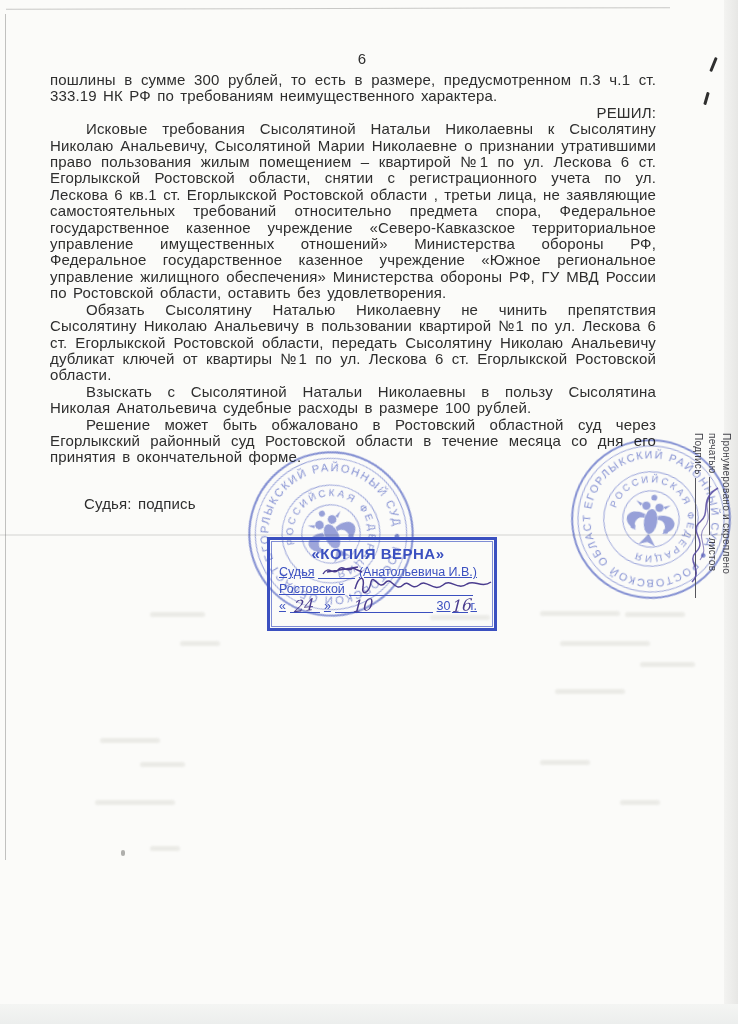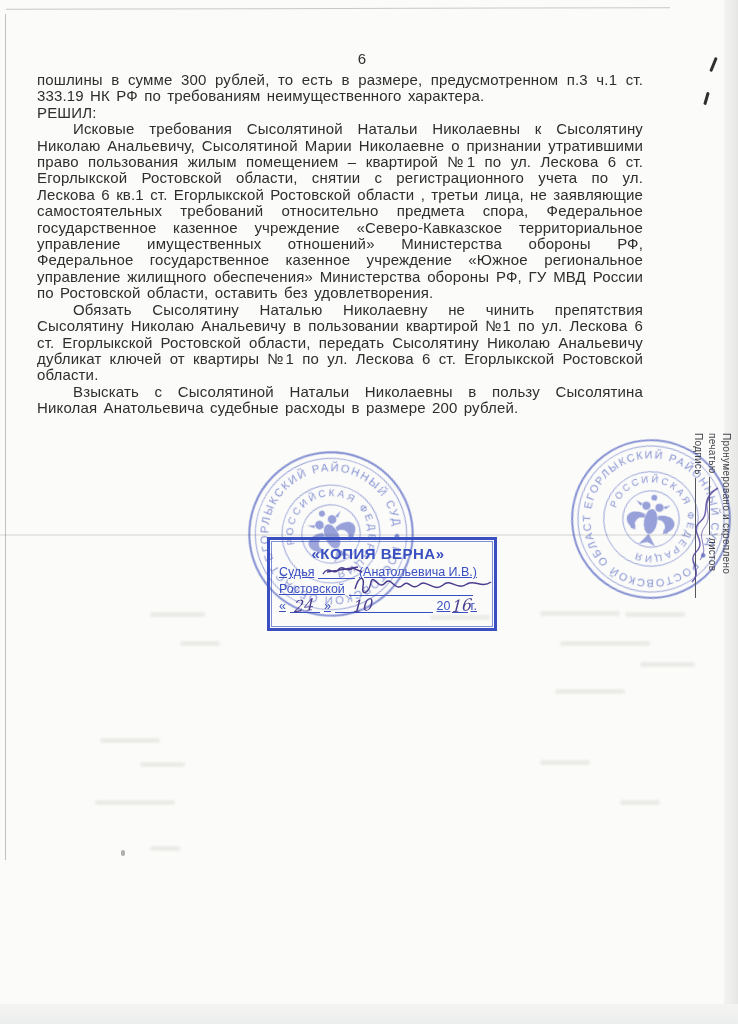--- a/index.html
+++ b/index.html
@@ -14,25 +14,25 @@
     background:linear-gradient(to right,#f3f3f1,#e7e7e5);}
   .edge-bottom{position:absolute;left:0;bottom:0;width:738px;height:20px;
     background:linear-gradient(to bottom,#f4f5f3,#eceeed);}
   .edge-left-line{position:absolute;left:5px;top:14px;width:1px;height:846px;
     background:#aeaeab;opacity:.75;}
   .edge-top-line{position:absolute;left:6px;top:8px;width:664px;height:1px;
     background:#bcbcb9;transform:rotate(-.15deg);opacity:.8;}
   .crease{position:absolute;left:0;top:534px;width:724px;height:2px;
     background:rgba(110,110,110,.14);}
   
-  .content{position:absolute;left:37px;top:72px;width:606px;
+  .content{position:absolute;left:50px;top:72px;width:606px;
     font-size:15px;line-height:16.4px;letter-spacing:.15px;word-spacing:2px;}
   .content p{margin:0;text-align:justify;text-indent:36px;}
   .content p.noindent{text-indent:0;}
-  .content p.center{text-align:left;text-indent:0;}
+  .content p.center{text-align:right;text-indent:0;}
   .pagenum{position:absolute;top:50px;left:0;width:724px;text-align:center;
     font-size:15px;color:#2e2e2e;}
   .judge-line{margin-top:30px !important;text-indent:34px !important;}
   
   .staple{position:absolute;background:#2f2f2f;border-radius:1px;}
   .staple.s1{left:712px;top:57px;width:3px;height:15px;transform:rotate(22deg);}
   .staple.s2{left:705px;top:92px;width:3px;height:13px;transform:rotate(16deg);}
   
   .copy-stamp{position:absolute;left:267px;top:537px;width:224px;height:88px;
     border:3px solid #3b50c0;background:rgba(255,255,255,.06);
@@ -77,21 +77,23 @@
   <div class="staple s1"></div>
   <div class="staple s2"></div>
 
   <div class="pagenum">6</div>
 
   <div class="content">
     <p class="noindent">пошлины в сумме 300 рублей, то есть в размере, предусмотренном  п.3 ч.1 ст. 333.19 НК РФ по требованиям неимущественного характера.</p>
     <p class="center">РЕШИЛ:</p>
     <p>Исковые требования Сысолятиной Натальи Николаевны к Сысолятину Николаю Анальевичу, Сысолятиной Марии Николаевне о признании утратившими право пользования жилым помещением – квартирой №1 по ул. Лескова 6 ст. Егорлыкской Ростовской области, снятии с регистрационного учета по  ул. Лескова 6 кв.1 ст. Егорлыкской Ростовской области , третьи лица, не заявляющие самостоятельных требований относительно предмета спора, Федеральное государственное казенное учреждение «Северо-Кавказское территориальное управление имущественных отношений» Министерства обороны РФ, Федеральное государственное казенное учреждение «Южное региональное управление жилищного обеспечения» Министерства обороны РФ, ГУ МВД России по Ростовской области, оставить без удовлетворения.</p>
     <p>Обязать  Сысолятину Наталью Николаевну не чинить препятствия Сысолятину Николаю Анальевичу в пользовании квартирой №1 по ул. Лескова 6 ст. Егорлыкской Ростовской области, передать Сысолятину Николаю Анальевичу  дубликат ключей от квартиры №1 по ул. Лескова 6 ст. Егорлыкской Ростовской области.</p>
-    <p>Взыскать с Сысолятиной Натальи Николаевны в пользу Сысолятина Николая Анатольевича судебные расходы в размере 200 рублей.</p>
+    <p>Взыскать с Сысолятиной Натальи Николаевны в пользу Сысолятина Николая Анатольевича судебные расходы в размере 100 рублей.</p>
+    <p>Решение может быть обжаловано в Ростовский областной суд через Егорлыкский районный суд  Ростовской области в  течение месяца  со дня его принятия  в окончательной  форме.</p>
+    <p class="judge-line">Судья:  подпись</p>
   </div>
 
   <div class="seal left">
     <svg viewBox="0 0 200 200">
       <g fill="none" stroke="#6474cd">
         <circle cx="100" cy="100" r="95" stroke-width="2.4"></circle>
         <circle cx="100" cy="100" r="88" stroke-width="1"></circle>
         <circle cx="100" cy="100" r="57" stroke-width="1"></circle>
         <circle cx="100" cy="100" r="34" stroke-width="1"></circle>
       </g>
@@ -177,21 +179,21 @@
       </div>
       <div class="cs-row">
         <span>«</span>
         <span class="cs-blank fixed" style="width:30px;">
           <span class="hand" style="left:4px;">24</span>
         </span>
         <span>»</span>
         <span class="cs-blank">
           <span class="hand" style="left:18px;">10</span>
         </span>
-        <span>20</span>
+        <span>30</span>
         <span class="cs-blank fixed" style="width:16px;margin:0 2px;">
           <span class="hand" style="left:0;">16</span>
         </span>
         <span>г.</span>
       </div>
     </div>
   </div>
 
   <div class="binding-note">
     <div>Пронумеровано и скреплено</div>

